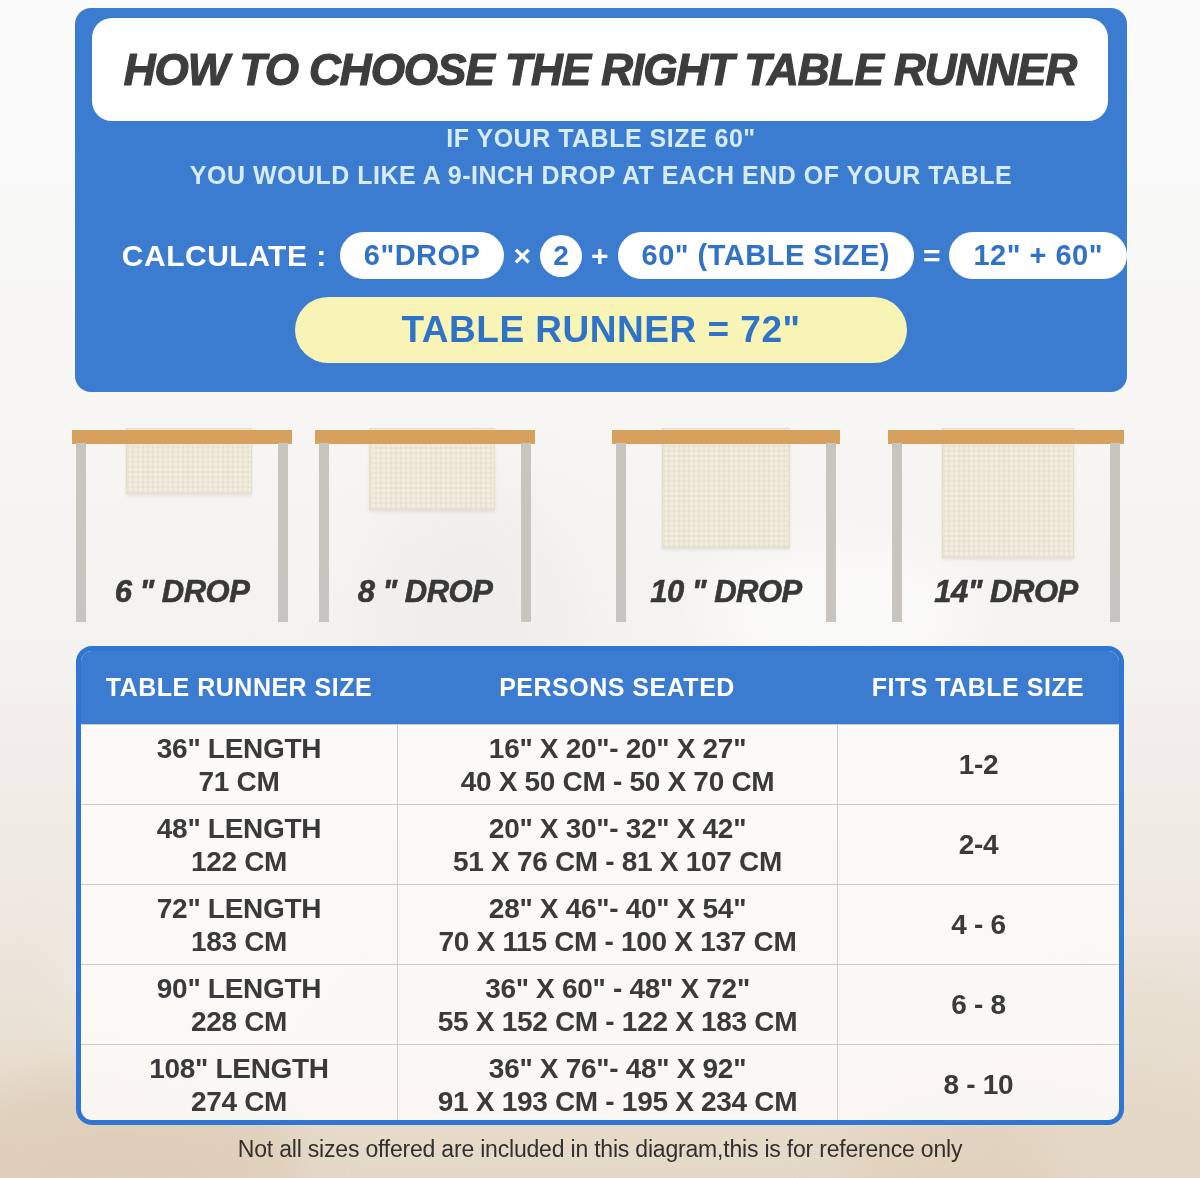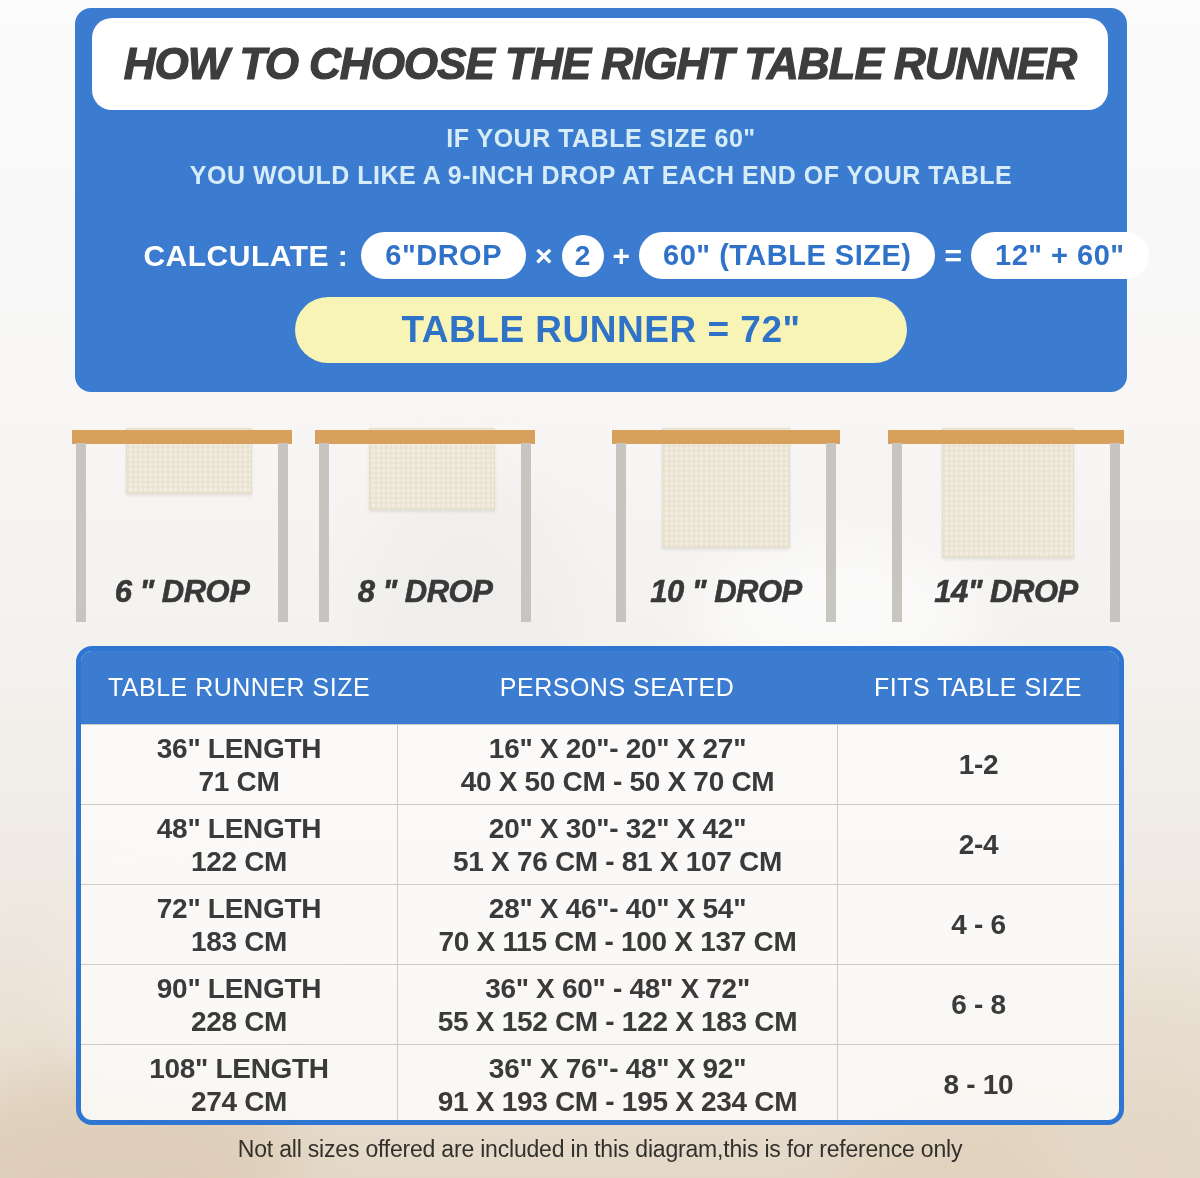--- a/index.html
+++ b/index.html
@@ -11,27 +11,27 @@
   .blob{position:absolute;border-radius:50%;filter:blur(26px);}
   .blob.b1{left:-60px;top:1070px;width:360px;height:170px;background:#d9c6ae;opacity:.55;}
   .blob.b2{left:840px;top:1080px;width:440px;height:190px;background:#e0d0ba;opacity:.65;}
   .blob.b3{left:1040px;top:980px;width:220px;height:260px;background:#e6dbcb;opacity:.6;}
   .blob.b4{left:700px;top:540px;width:280px;height:150px;background:#fdfdfd;opacity:.7;}
   .blob.b5{left:360px;top:470px;width:220px;height:280px;background:#ecebe9;opacity:.5;}
   .blob.b6{left:60px;top:860px;width:260px;height:220px;background:#f2ece4;opacity:.5;}
 
   
   .hero{position:absolute;left:75px;top:8px;width:1052px;height:384px;background:#3b7cd0;border-radius:16px;}
-  .title-banner{position:absolute;left:17px;top:10px;width:1016px;height:92px;background:#ffffff;border-radius:20px;
+  .title-banner{position:absolute;left:17px;top:10px;width:1016px;height:103px;background:#ffffff;border-radius:20px;
     display:flex;align-items:center;justify-content:center;}
   .title-banner .t{font-size:44px;font-weight:bold;font-style:italic;color:#3e3d3d;white-space:nowrap;
     letter-spacing:-1px;-webkit-text-stroke:1.2px #3e3d3d;}
   .subtitle{position:absolute;left:0;top:112px;width:100%;text-align:center;color:#d7ecf9;font-weight:bold;
     font-size:25px;line-height:37px;letter-spacing:.5px;}
-  .calc-row{position:absolute;left:0;top:224px;width:100%;display:flex;align-items:center;justify-content:center;gap:9px;padding-left:45px;}
+  .calc-row{position:absolute;left:0;top:224px;width:100%;display:flex;align-items:center;justify-content:flex-end;gap:9px;}
   .calc-label{color:#ffffff;font-weight:bold;font-size:30px;letter-spacing:.5px;white-space:nowrap;margin-right:4px;}
   .pill{background:#ffffff;color:#2f72c8;font-weight:bold;font-size:29px;border-radius:999px;
     padding:7px 24px;white-space:nowrap;letter-spacing:.5px;}
   .op{color:#ffffff;font-weight:bold;font-size:30px;}
   .circle{width:42px;height:42px;border-radius:50%;background:#ffffff;color:#2f72c8;font-weight:bold;font-size:28px;
     display:flex;align-items:center;justify-content:center;}
   .result-pill{position:absolute;left:50%;transform:translateX(-50%);top:289px;width:612px;height:66px;
     background:#f8f4b5;border-radius:999px;display:flex;align-items:center;justify-content:center;}
   .result-pill .t{color:#2f72c8;font-weight:bold;font-size:37px;letter-spacing:.5px;}
 
@@ -51,21 +51,21 @@
   .fig1{left:72px;width:220px;}  .fig1 .runner{left:54px;width:124px;height:64px;}
   .fig2{left:315px;width:220px;} .fig2 .runner{left:54px;width:124px;height:80px;}
   .fig3{left:612px;width:228px;} .fig3 .runner{left:50px;width:126px;height:118px;}
   .fig4{left:888px;width:236px;} .fig4 .runner{left:54px;width:130px;height:128px;}
 
   
   .chart{position:absolute;left:76px;top:646px;width:1048px;height:479px;box-sizing:border-box;
     border:5px solid #2e76d2;border-radius:16px;overflow:hidden;background:rgba(253,252,250,.86);}
   .chart-header{display:grid;grid-template-columns:316px 440px 1fr;height:73px;background:#3b7cd0;}
   .chart-header .hcell{display:flex;align-items:center;justify-content:center;color:#ffffff;
-    font-weight:normal;font-size:25px;letter-spacing:.5px;}
+    font-weight:bold;font-size:25px;letter-spacing:.5px;}
   .chart-row{display:grid;grid-template-columns:316px 440px 1fr;height:79px;border-top:1px solid rgba(150,145,140,.45);}
   .chart-row:first-of-type{border-top:none;}
   .cell{display:flex;flex-direction:column;align-items:center;justify-content:center;
     color:#3a3a3a;font-weight:bold;font-size:28px;line-height:33px;letter-spacing:-.3px;}
   .cell.mid,.cell.last{border-left:1px solid rgba(150,145,140,.45);}
   .cell .ln{white-space:nowrap;}
 
   .footer-note{position:absolute;left:0;top:1136px;width:100%;text-align:center;color:#32302c;
     font-weight:normal;font-size:23px;letter-spacing:-.2px;}
 </style>

